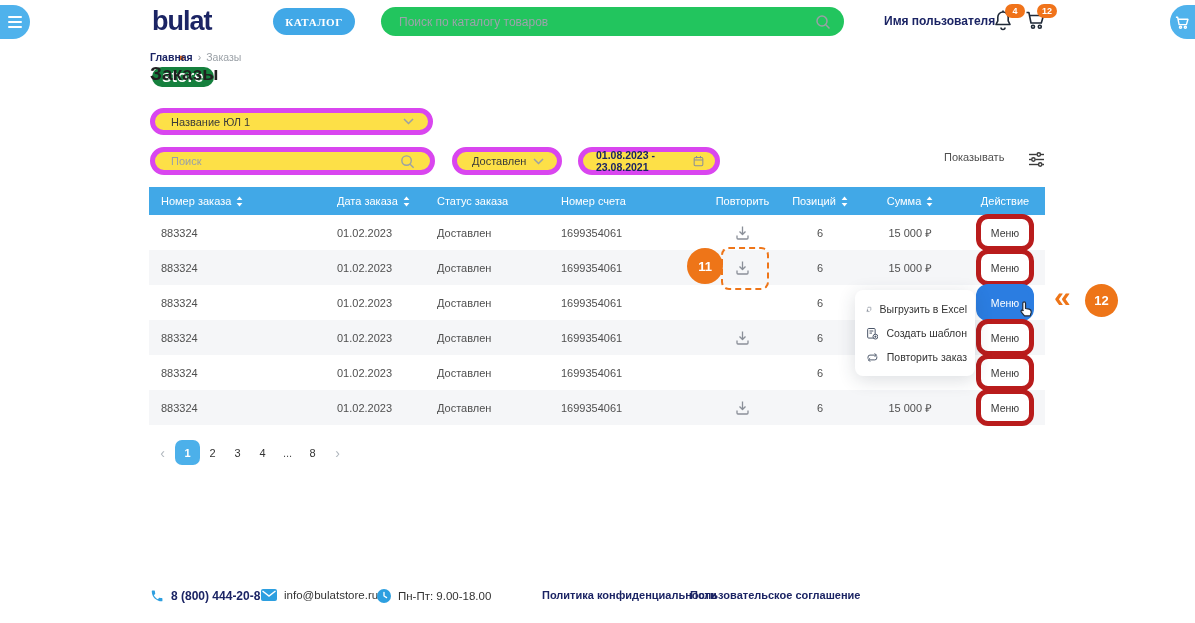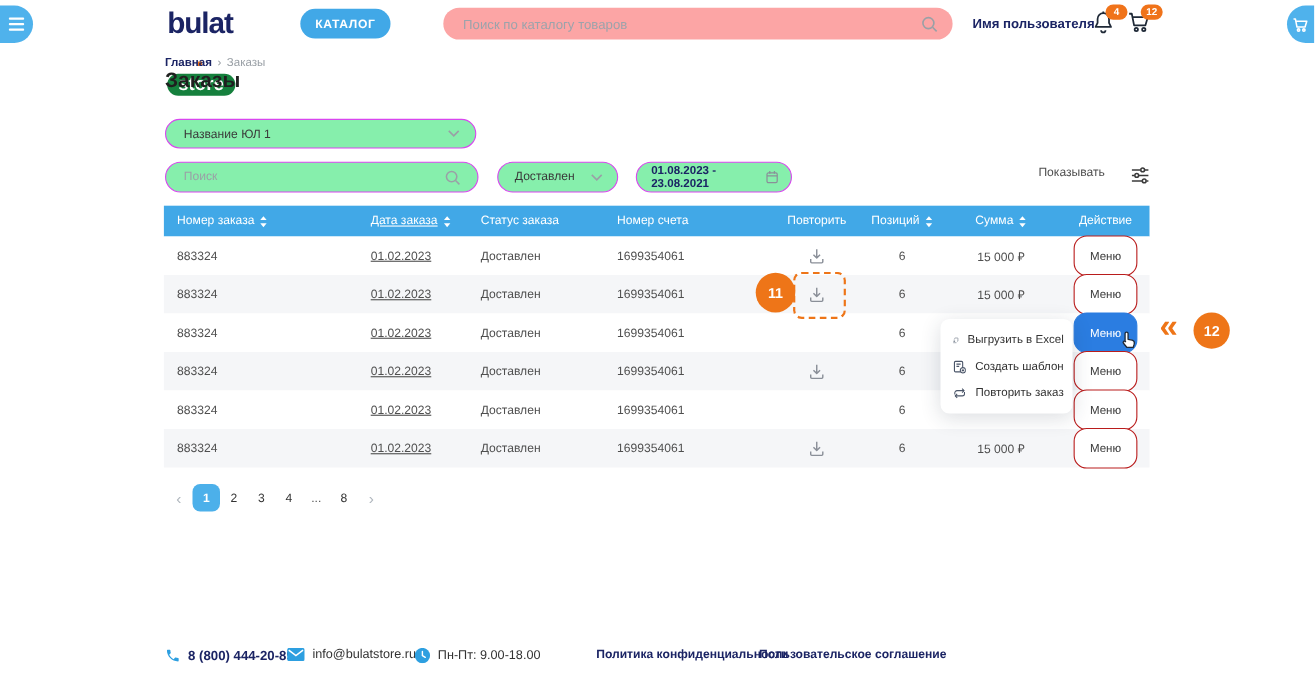--- a/index.html
+++ b/index.html
@@ -12,22 +12,22 @@
   .hamburger{left:0;top:5px;width:30px;height:34px;background:#4FB2EC;border-radius:0 17px 17px 0;
              display:flex;flex-direction:column;justify-content:center;align-items:center;gap:3px;cursor:pointer;}
   .hamburger i{display:block;width:14px;height:2px;background:#fff;border-radius:1px;}
   .logo{left:150px;top:6px;display:flex;align-items:center;cursor:pointer;flex-direction:column;}
   .logo .brand{font-size:27px;font-weight:bold;color:#1B2464;letter-spacing:-1px;line-height:30px;}
   .logo .dot{color:#F0731A;font-size:27px;font-weight:bold;}
   .logo .suffix{margin-left:2px;background:#15803d;color:#fff;font-size:17px;font-weight:bold;
                 padding:4px 10px;border-radius:13px;line-height:12px;}
   .catalog-btn{left:273px;top:8px;width:82px;height:27px;background:#41A8E7;border:none;border-radius:14px;
                color:#fff;font-size:11px;font-weight:bold;letter-spacing:.6px;cursor:pointer;
-               font-family:Liberation Sans, sans-serif;}
-  .hsearch{left:403px;top:7px;width:463px;height:29px;background:#fca5a5;border-radius:15px;
+               font-family:Liberation Serif, serif;}
+  .hsearch{left:381px;top:7px;width:463px;height:29px;background:#22c55e;border-radius:15px;
            display:flex;align-items:center;}
   .hsearch input{flex:1;border:none;background:transparent;outline:none;padding:0 10px 0 18px;
                  font-size:12px;color:#333;font-family:"Liberation Sans",sans-serif;}
   .hsearch input::placeholder{color:#9CA3AB;}
   .hsearch .mag{margin-right:12px;}
   .username{left:884px;top:14px;font-size:12px;font-weight:bold;color:#1B2464;cursor:pointer;}
   .icon-wrap{width:26px;height:26px;cursor:pointer;}
   .bell-wrap{left:992px;top:8px;}
   .cart-wrap{left:1024px;top:8px;}
   .badge{position:absolute;top:-4px;right:-7px;min-width:14px;height:14px;padding:0 3px;background:#F0731A;
@@ -38,21 +38,21 @@
   .corner-cart svg{margin-left:4px;}
 
   
   .breadcrumb{left:150px;top:51px;font-size:10.5px;display:flex;gap:5px;align-items:center;}
   .breadcrumb .home{color:#1B2464;font-weight:bold;cursor:pointer;}
   .breadcrumb .sep{color:#9AA0A6;}
   .breadcrumb .cur{color:#9AA0A6;}
   .page-title{left:150px;top:63px;font-size:19px;font-weight:bold;color:#1F1F1F;}
 
   
-  .pill{border:1px solid #d946ef;border-radius:14px;background:#86efac;display:flex;align-items:center;
+  .pill{border:5px solid #d946ef;border-radius:14px;background:#fde047;display:flex;align-items:center;
         box-sizing:border-box;cursor:pointer;}
   .entity-select{left:150px;top:108px;width:283px;height:27px;justify-content:space-between;padding:0 14px 0 16px;}
   .entity-select .val{font-size:11px;color:#3A3A3A;}
   .fsearch{left:150px;top:147px;width:285px;height:28px;justify-content:space-between;padding:0 14px 0 0;}
   .fsearch input{flex:1;border:none;outline:none;background:transparent;padding-left:16px;font-size:11px;
                  color:#333;font-family:"Liberation Sans",sans-serif;}
   .fsearch input::placeholder{color:#9AA0A6;}
   .status-select{left:452px;top:147px;width:110px;height:28px;justify-content:space-between;padding:0 13px 0 15px;}
   .status-select .val{font-size:11px;color:#3A3A3A;}
   .date-range{left:578px;top:147px;width:142px;height:28px;justify-content:space-between;padding:0 11px 0 13px;}
@@ -62,29 +62,29 @@
   .show-wrap .val{font-size:11px;font-weight:bold;color:#333;}
   .sliders{left:1028px;top:151px;cursor:pointer;}
 
   
   .table{left:149px;top:187px;width:896px;}
   .thead{display:flex;height:28px;background:#41A8E7;align-items:center;color:#fff;font-size:11px;}
   .tr{display:flex;height:35px;align-items:center;font-size:11px;color:#4F4F4F;background:#fff;}
   .tr.alt{background:#F5F6F8;}
   .cell{display:flex;align-items:center;box-sizing:border-box;gap:5px;}
   .c-order{width:176px;padding-left:12px;}
-  .c-date{width:100px;padding-left:12px;text-decoration:underline;}
+  .c-date{width:100px;padding-left:12px;}
   .c-status{width:124px;padding-left:12px;}
   .c-invoice{width:151px;padding-left:12px;}
   .c-docs{width:85px;justify-content:center;}
   .c-pos{width:70px;justify-content:center;}
   .c-sum{width:110px;justify-content:center;}
   .c-action{width:80px;justify-content:center;}
   .dl-btn{cursor:pointer;display:flex;}
-  .menu-btn{width:58px;height:37px;border:1px solid #b91c1c;border-radius:12px;background:#fff;
+  .menu-btn{width:58px;height:37px;border:5px solid #b91c1c;border-radius:12px;background:#fff;
             font-size:10.5px;color:#3A3A3A;cursor:pointer;font-family:"Liberation Sans",sans-serif;}
   .menu-btn.active{background:#2B7DE1;border-color:#2B7DE1;color:#fff;}
 
   
   .ctx-menu{left:855px;top:290px;width:120px;background:#fff;border-radius:8px;z-index:50;
             box-shadow:0 4px 18px rgba(40,50,70,.16);padding:7px 0;}
   .ctx-item{display:flex;align-items:center;gap:8px;height:24px;padding:0 8px 0 11px;cursor:pointer;}
   .ctx-item span{font-size:10.5px;color:#333;white-space:nowrap;}
   .cursor-icon{left:1016px;top:300px;z-index:70;}
 

